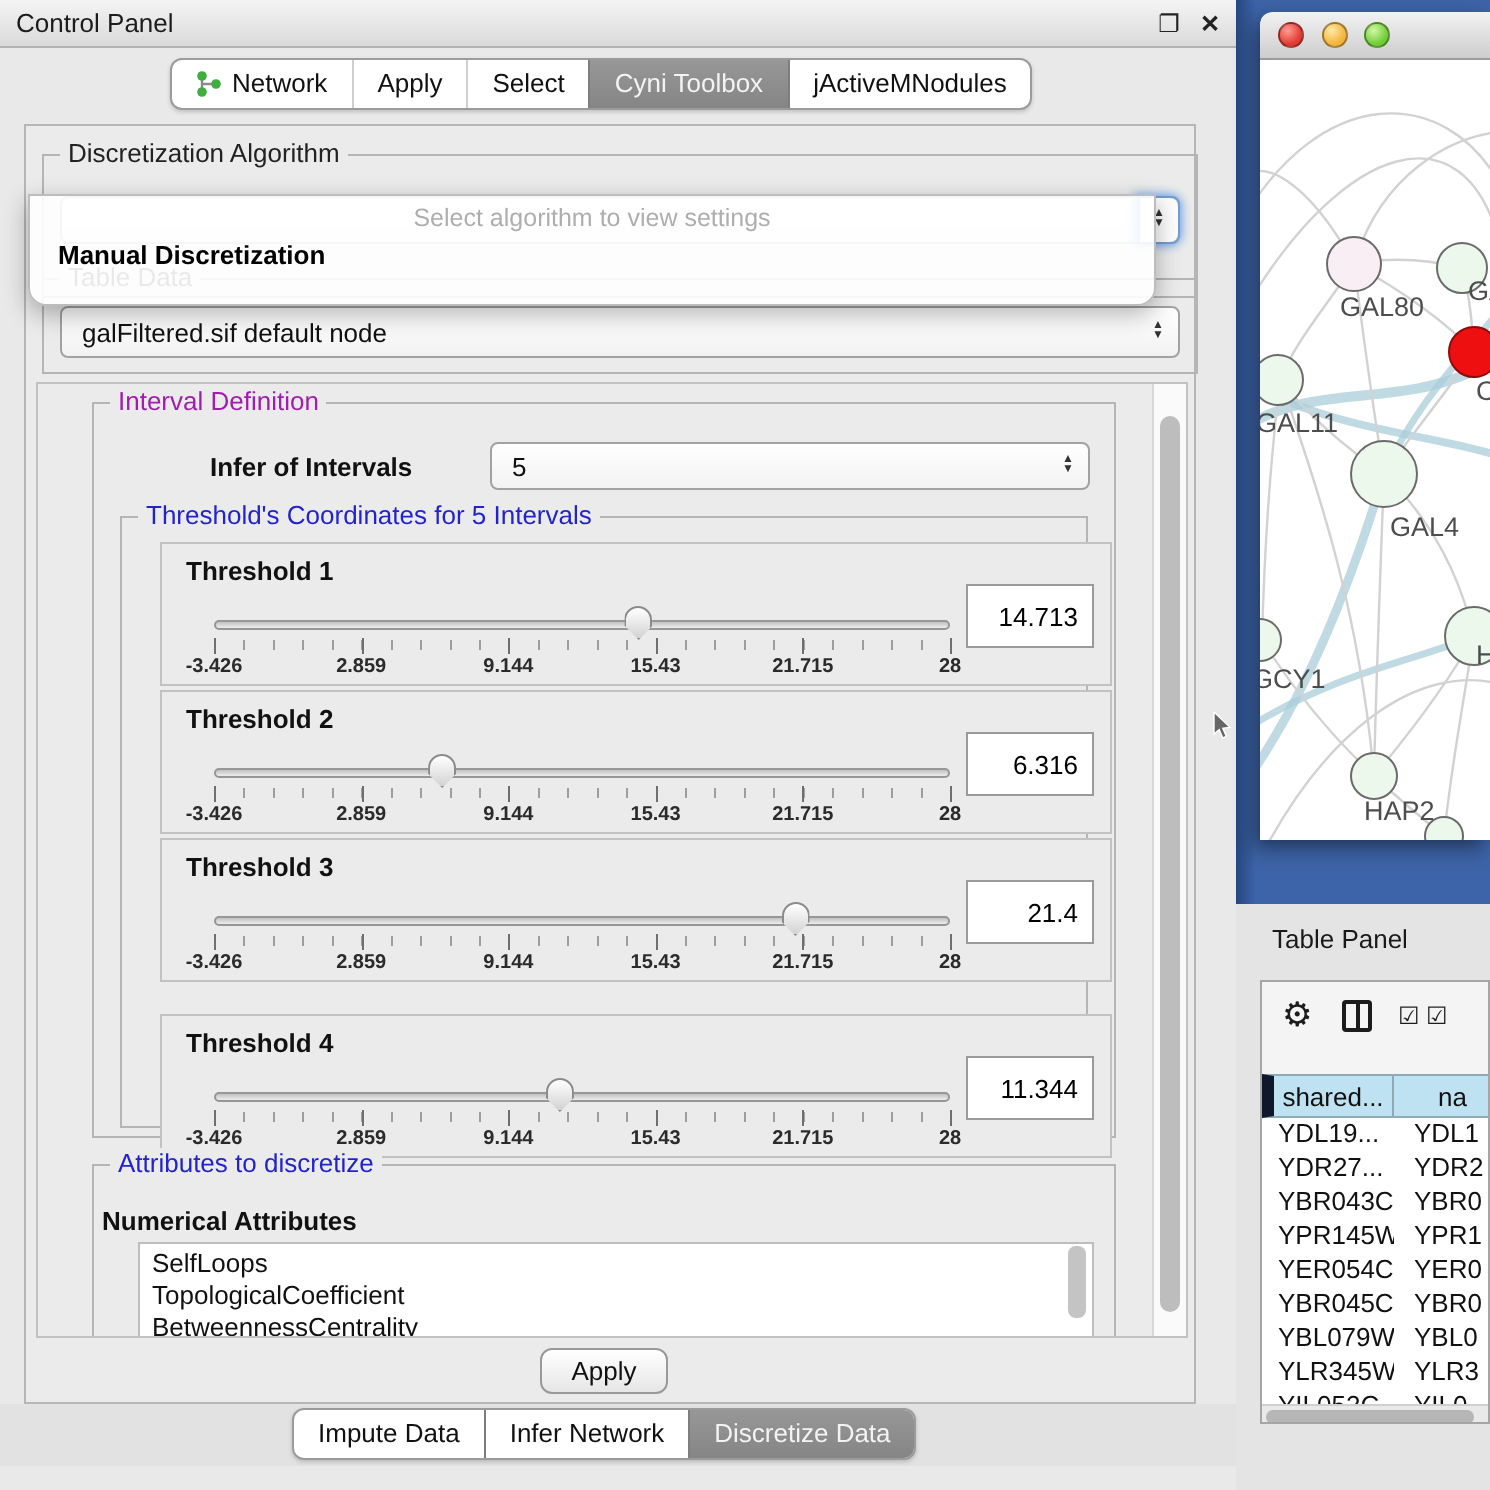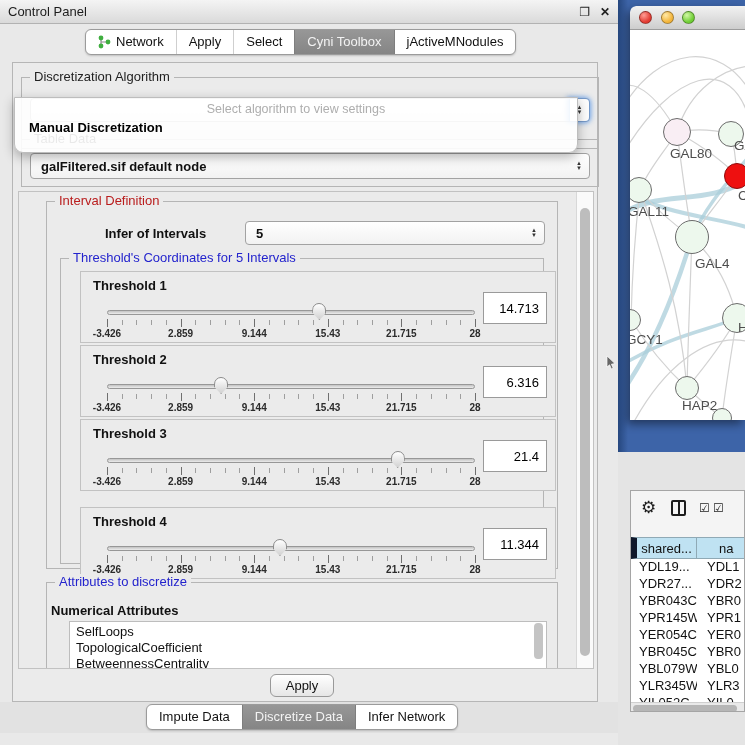--- a/index.html
+++ b/index.html
@@ -23,25 +23,25 @@
   .segitem:first-child { border-left:none; }
   .segitem.sel { background:linear-gradient(#979797,#858585); color:#f3f3f3; border-left-color:#7e7e7e; }
   .segitem.afterSel { border-left-color:#7e7e7e;align-items:flex-end; }
 
   .cp-body { position:absolute; left:12px; top:62px; width:586px; height:640px;
              background:#ebebeb; border:1px solid #b6b6b6; }
 
   .group { position:absolute; border:1px solid #b5b5b5; }
   .legend { position:absolute; top:-9px; left:8px; background:#ebebeb; padding:0 4px;
             font-size:13px; color:#222; white-space:nowrap; }
-  .legend.green { color:#b91c1c; }
+  .legend.green { color:#a21caf; }
   .legend.blue { color:#2323cd; }
 
   .combo { position:absolute; background:linear-gradient(#ffffff,#f2f2f2); border:1px solid #a2a2a2;
-           border-radius:4px; display:flex; align-items:center; font-size:13px; color:#111;font-weight:bold; }
+           border-radius:4px; display:flex; align-items:center; font-size:13px; color:#111; }
   .combo .ctext { flex:1; padding:0 10px; white-space:nowrap; overflow:hidden; }
   .stepper { width:20px; display:flex; flex-direction:column; align-items:center; justify-content:center;
              line-height:5px; font-size:6px; color:#333; }
   .stepper.focus { border-left:1px solid #74a9ea; border-radius:0 4px 4px 0; height:100%;
                    box-shadow:0 0 5px 2px rgba(90,150,230,0.85); background:#fdfdfd; }
 
   
   .popup { position:absolute; left:1px; top:16px; width:564px; height:56px;
            background:rgba(255,255,255,0.9); border:1px solid #bdbdbd; border-radius:0 0 9px 9px;
            box-shadow:0 4px 12px rgba(0,0,0,0.30); z-index:5;margin-top:18px; }
@@ -341,25 +341,25 @@
       <div class="apply-row">
         <button class="apply-btn">Apply</button>
       </div>
     </div>
 
     <div class="cp-bottomstrip">
       <div class="seg" style="left:146px; top:2px;">
         <div class="segitem">
             <span>Impute Data</span>
           </div>
+        <div class="segitem afterSel">
+            <span>Infer Network</span>
+          </div>
         <div class="segitem sel">
             <span>Discretize Data</span>
-          </div>
-        <div class="segitem afterSel">
-            <span>Infer Network</span>
           </div>
       </div>
     </div>
   </section>
 
   <section class="right-area">
     <div class="desktop-blue">
       <div class="mac-window">
         <div class="mac-titlebar">
           <span class="light red"></span>
@@ -414,20 +414,23 @@
           <span class="node-label" style="left:108px; top:158px;">C</span>
           <span class="node-label" style="left:-2px;  top:174px;">GAL11</span>
           <span class="node-label" style="left:65px;  top:226px;">GAL4</span>
           <span class="node-label" style="left:-4px;  top:302px;">GCY1</span>
           <span class="node-label" style="left:108px; top:290px;">H</span>
           <span class="node-label" style="left:52px;  top:368px;">HAP2</span>
         </div>
       </div>
     </div>
 
+    <div class="tp-titlebar">
+      <span>Table Panel</span>
+    </div>
 
     <div class="tp-box">
       <div class="tp-toolbar">
         <span class="gear">⚙</span>
         <span class="colicon"></span>
         <span class="cbicon" style="left:68px;">☑</span>
         <span class="cbicon" style="left:82px;">☑</span>
       </div>
       <div class="tp-header">
         <div class="tp-hcell h0">shared...</div>

